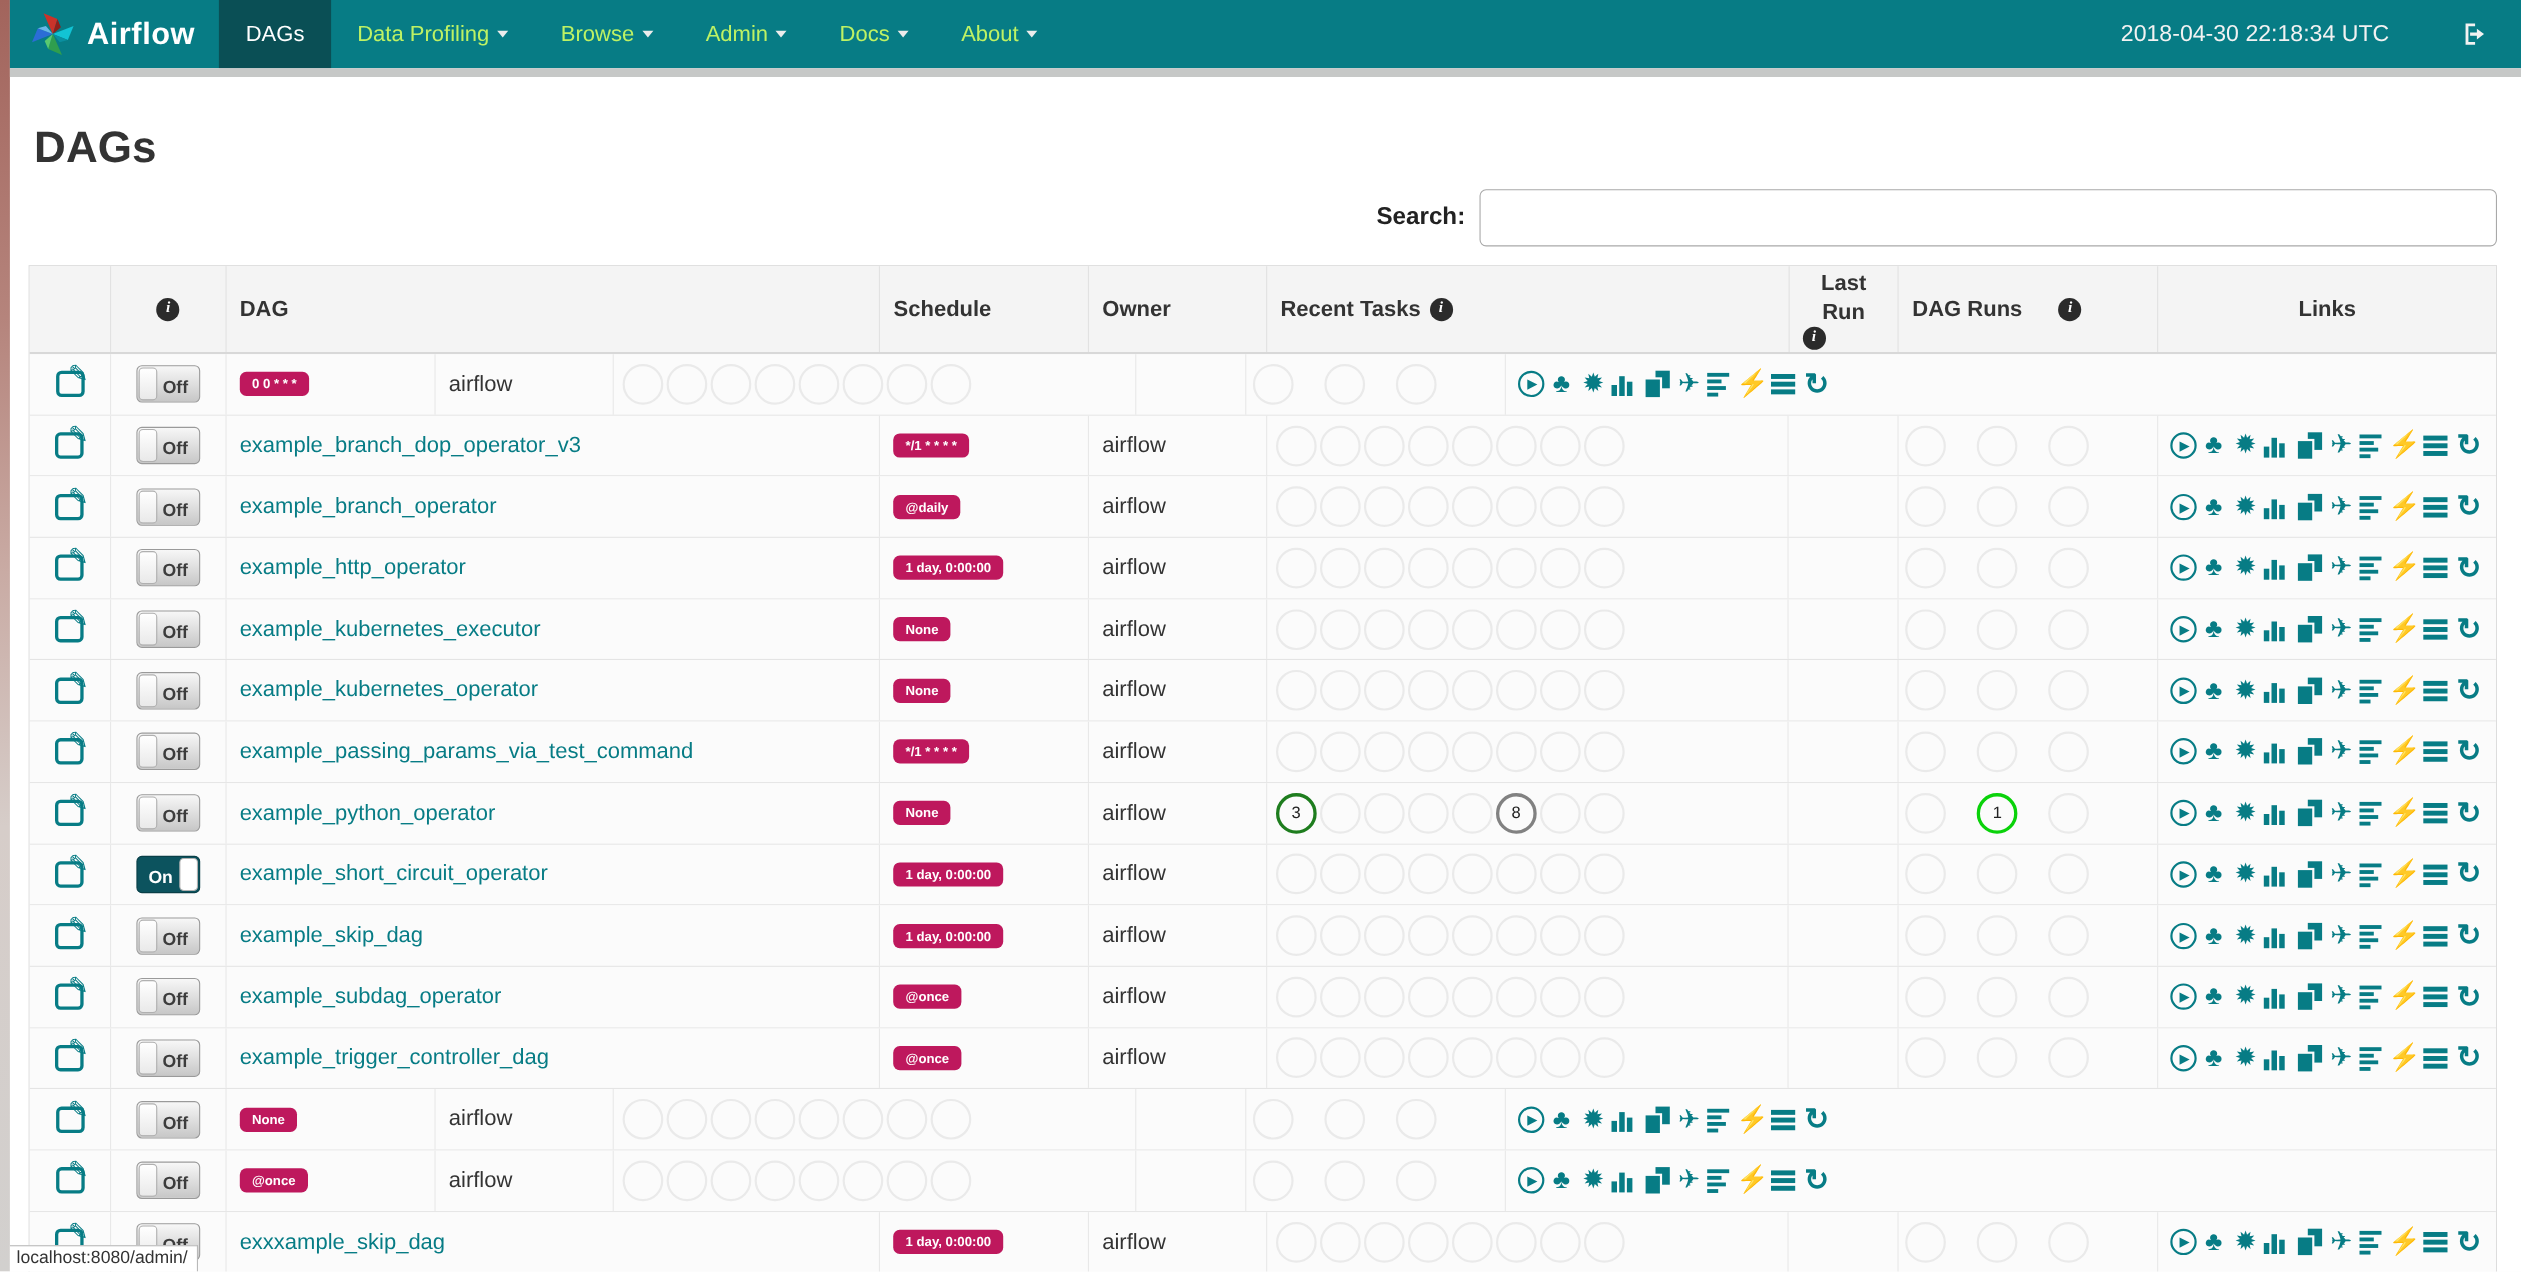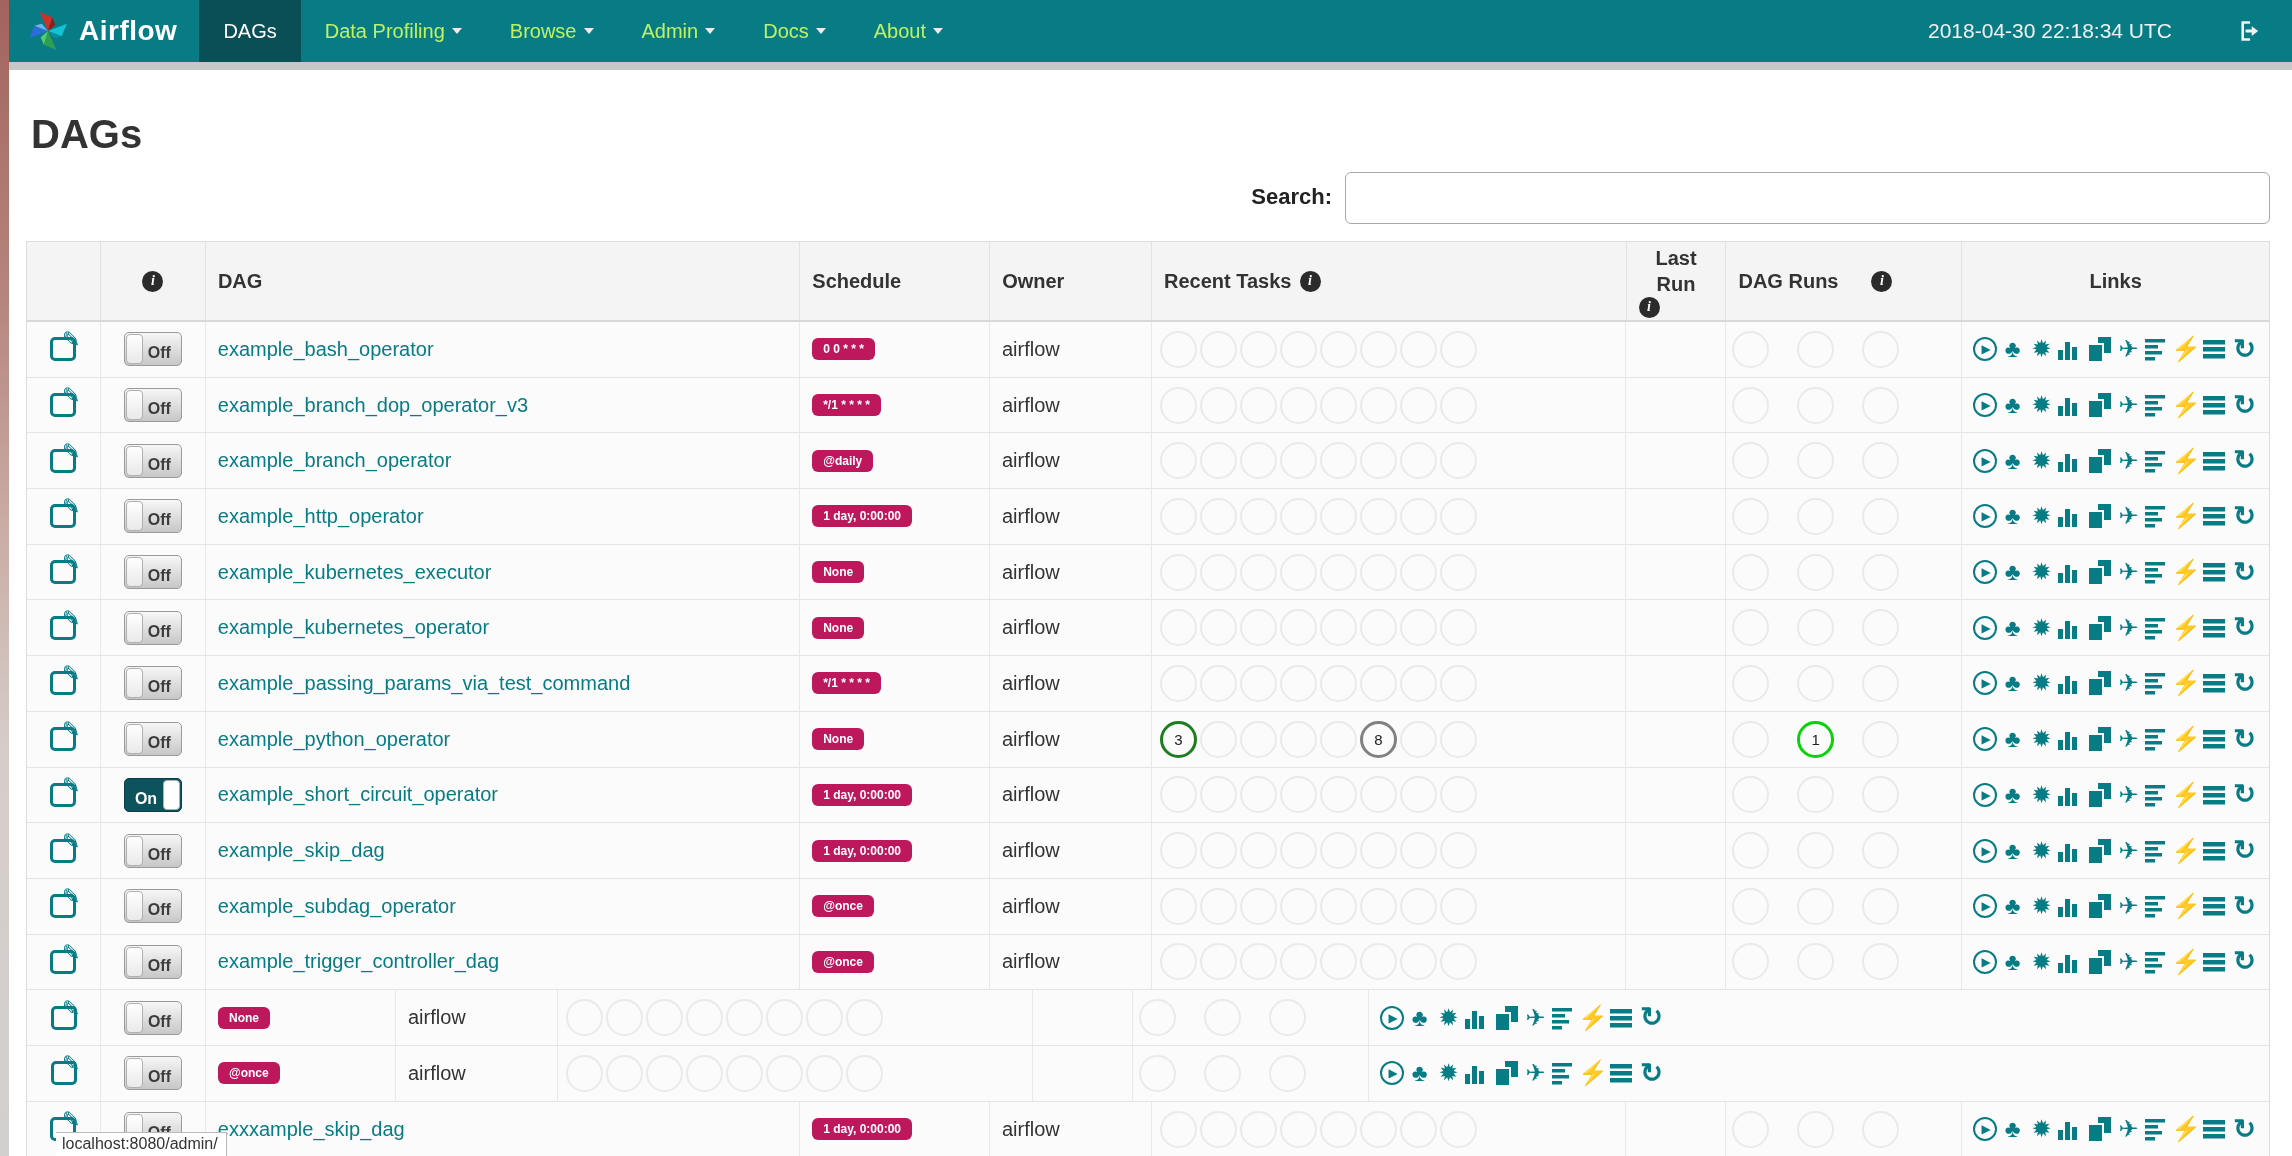--- a/index.html
+++ b/index.html
@@ -107,21 +107,21 @@
       linear-gradient(#077c85,#077c85) left 1px top 11px/22px 4.5px no-repeat,
       linear-gradient(#077c85,#077c85) left 1px top 18px/22px 4.5px no-repeat; }
   .ic-pages { position:relative; }
   .ic-pages::before { content:""; position:absolute; right:2px; top:1px; width:13px; height:16px;
     background:#077c85; }
   .ic-pages::after { content:""; position:absolute; left:3px; bottom:1px; width:13px; height:16px;
     background:#077c85; box-shadow:0 0 0 2px #fbfbfb; }
   .ic-refresh { font-weight:bold; font-size:27px; }
 
   .status-bar { position:absolute; left:9px; bottom:0; background:#fff; border:1px solid #b9b9b9;
-    border-left:none; border-bottom:none; font-size:16px; color:#333; padding:2px 8px 3px 6px;margin-left:47px; }
+    border-left:none; border-bottom:none; font-size:16px; color:#333; padding:2px 8px 3px 6px; }
 </style>
 </head>
 <body>
 
 <div class="edge-strip"></div>
 
 <div class="navbar">
   <div class="brand">
     <span style="display:flex;">
       <svg width="42" height="42" viewBox="0 0 40 40">
@@ -200,23 +200,20 @@
         <div class="tr">
     <div class="td c1">
             <span class="edit-ic"></span>
           </div>
     <div class="td c2">
       <span class="toggle off">
         <span class="knob"></span>
         <span class="tlabel">Off</span>
       </span>
     </div>
-    <div class="td c3">
-            <a class="dag-link">example_bash_operator</a>
-          </div>
     <div class="td c4">
             <span class="badge">0 0 * * *</span>
           </div>
     <div class="td c5">
             <span class="owner">airflow</span>
           </div>
     <div class="td c6">
             <span class="circ"></span>
             <span class="circ"></span>
             <span class="circ"></span>

